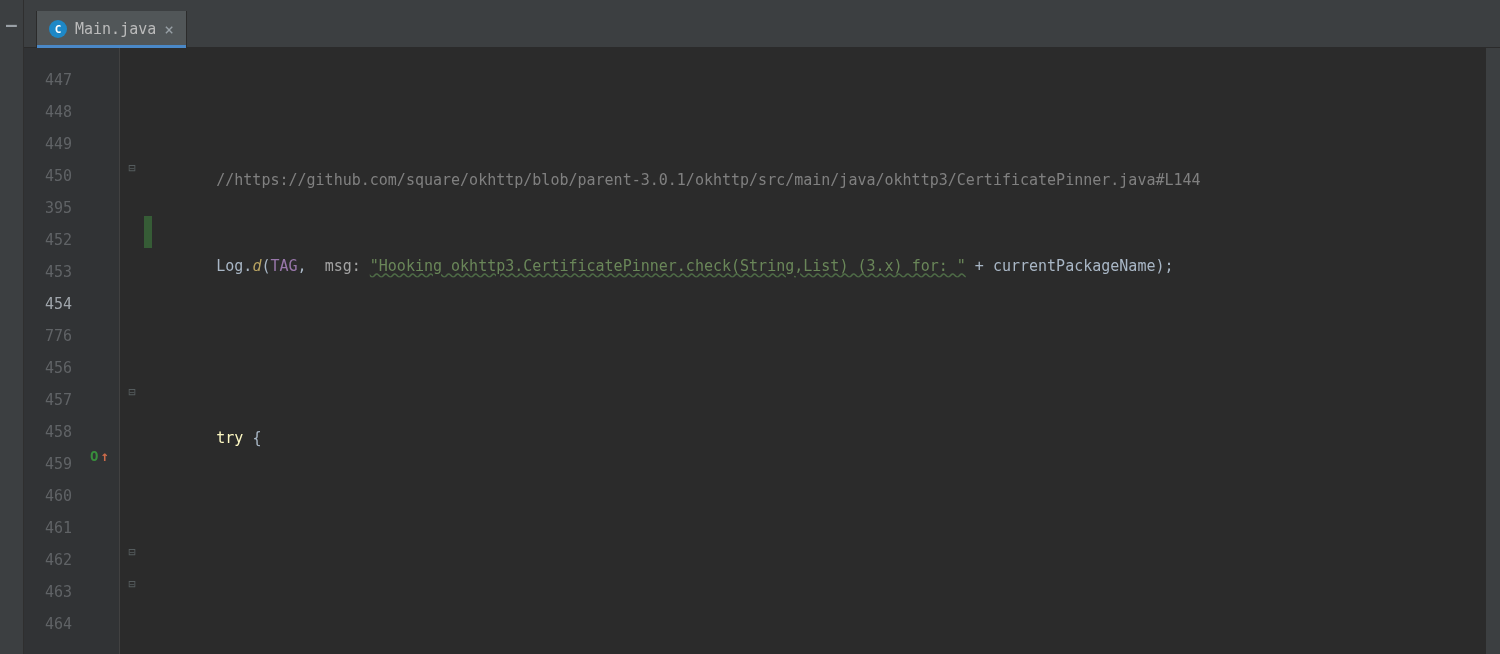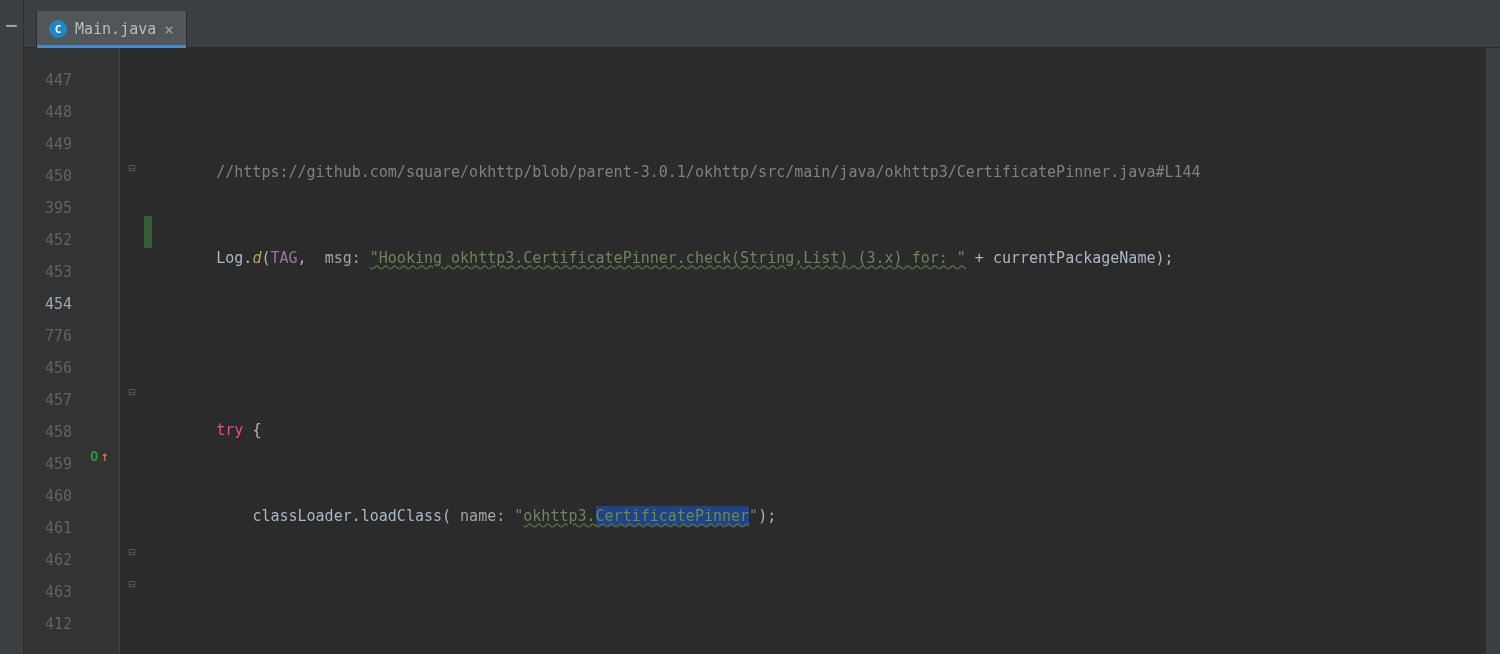--- a/index.html
+++ b/index.html
@@ -79,32 +79,33 @@
   .gutter-icons .arrow-up { color: #cc6b4a; margin-left: 2px; font-weight: bold; }
   .fold-gutter {
     width: 24px;
     background: #2b2b2b;
     padding-top: 8px;
   }
   .fold-gutter div { height: 32px; display: flex; align-items: center; justify-content: center; color: #555c5e; font-size: 12px; }
 
   .code {
     flex: 1 1 auto;
+    padding-top: 8px;
     position: relative;
     white-space: pre;
   }
   .line { height: 32px; line-height: 32px; position: relative; }
   .line .content { white-space: pre; }
 
   
   .sel { background: #214283; color: #e8e8e8; padding: 1px 0; }
 
   
   .cmt  { color: #808080; }
-  .kw   { color: #ec4899; }
+  .kw   { color: #fef9c3; }
   .str  { color: #6a8759; }
   .strU { color: #6a8759; text-decoration: underline wavy #4e6b46; }
   .id   { color: #a9b7c6; }
   .fld  { color: #9876aa; }
   .fnI  { color: #b8a361; font-style: italic; }
   .param{ color: #a3a3a3; }
 
   
   .scrollbar {
     position: absolute; right: 0; top: 48px; bottom: 0; width: 14px;
@@ -150,21 +151,21 @@
     <div style="color:#a0a6ac;">454</div>
     <div>776</div>
     <div>456</div>
     <div>457</div>
     <div>458</div>
     <div>459</div>
     <div>460</div>
     <div>461</div>
     <div>462</div>
     <div>463</div>
-    <div>412</div>
+    <div>464</div>
   </div>
 
   <div class="gutter-icons">
     <div></div>
       <div></div>
       <div></div>
       <div></div>
       <div></div>
       <div></div>
       <div></div>
@@ -211,21 +212,20 @@
 
     
     <div class="line"><span class="content">        <span class="cmt">//https://github.com/square/okhttp/blob/parent-3.0.1/okhttp/src/main/java/okhttp3/CertificatePinner.java#L144</span></span></div>
     
     <div class="line"><span class="content">        <span class="id">Log</span>.<span class="fnI">d</span>(<span class="fld">TAG</span>,  <span class="param">msg:</span> <span class="strU">"Hooking okhttp3.CertificatePinner.check(String,List) (3.x) for: "</span><span class="id"> + </span><span class="id">currentPackageName</span><span class="id">);</span></span></div>
     
     <div class="line"><span class="content"> </span></div>
     
     <div class="line"><span class="content">        <span class="kw">try</span> <span class="id">{</span></span></div>
     
-    <div class="line"><span class="content">            <span class="id">classLoader.loadClass(</span> <span class="param">name:</span> <span class="str">"</span><span class="strU">okhttp3.</span><span class="sel strU">CertificatePinner</span><span class="str">"</span><span class="id">);</span></span></div>
     
     
     
     
     
     
     
     
     
     

